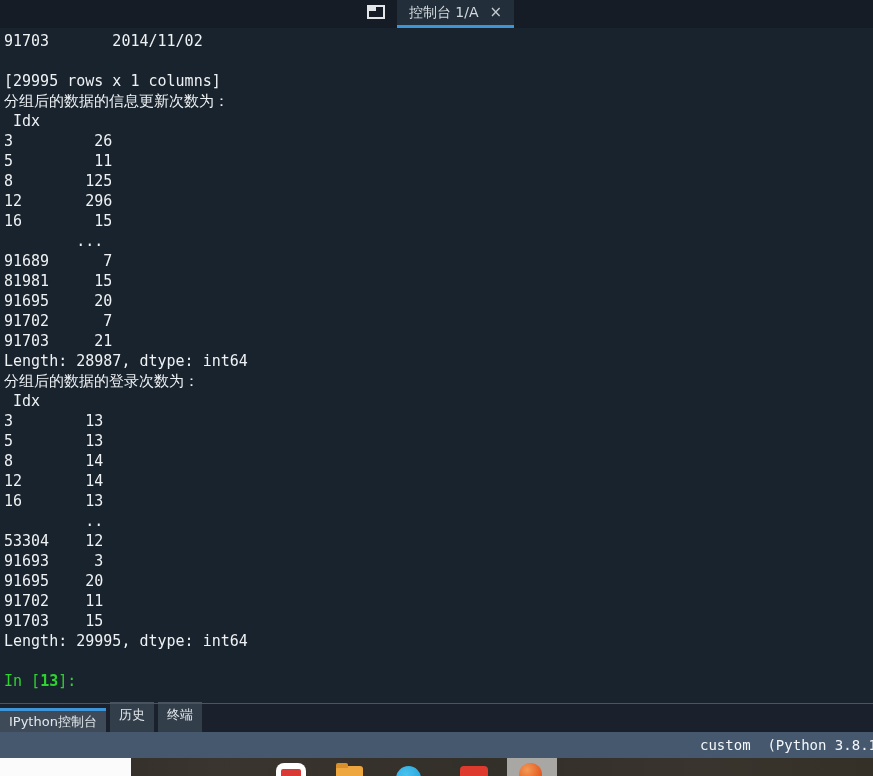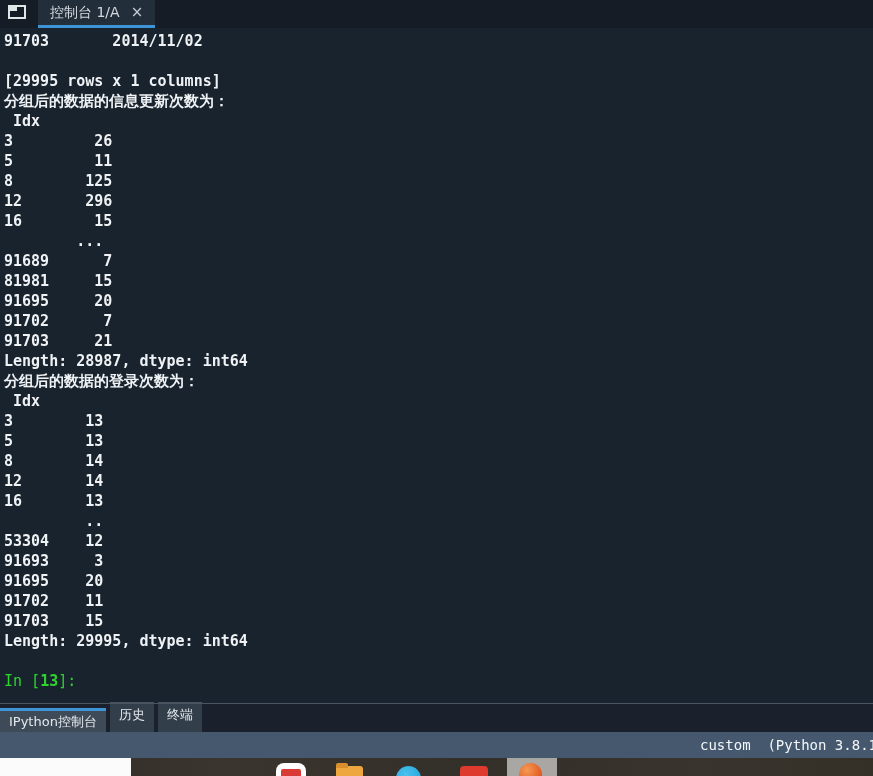--- a/index.html
+++ b/index.html
@@ -6,42 +6,42 @@
   body{
     width:873px;height:776px;overflow:hidden;
     background:#19232d;
     font-family:"DejaVu Sans Mono","Liberation Mono",monospace;
   }
   .screen{position:relative;width:873px;height:776px;}
 
   
   .tabbar{
     position:absolute;top:0;left:0;right:0;height:28px;
-    background:#151c26;display:flex;align-items:stretch;
+    background:#151c26;display:flex;align-items:stretch;justify-content:center;
   }
   .win-icon{display:block;position:relative;width:22px;height:20px;margin:3px 5px 0 7px;flex:none;}
   .win-icon .outline{position:absolute;left:1px;top:2px;width:14px;height:10px;border:2px solid #e2e6e9;}
   .win-icon .fill{position:absolute;left:1px;top:2px;width:9px;height:6px;background:#e2e6e9;}
   .tab{
     margin-left:4px;height:28px;box-sizing:border-box;
     display:flex;align-items:center;gap:11px;padding:0 12px;
     background:#232e3b;border-bottom:3px solid var(--accent);
     color:#d3d9de;font-size:14px;
     font-family:"DejaVu Sans","Liberation Sans",sans-serif;
   }
   .tab .close{font-size:15px;line-height:1;color:#c3cad1;font-family:"DejaVu Sans",sans-serif;}
 
   
   .console{
     position:absolute;top:28px;left:0;width:873px;height:675px;
     background:var(--console-bg);overflow:hidden;
     padding-left:4px;box-sizing:border-box;
     font-size:15px;line-height:20px;color:#eff2f4;
   }
-  .cline{white-space:pre;height:20px;font-weight:bold;}
+  .cline{white-space:pre;height:20px;}
   .cline.clip{margin-top:-17px;}
   .prompt{white-space:pre;color:var(--prompt-green);height:20px;}
   .prompt .b{font-weight:bold;}
 
   
   .pane-tabs{
     position:absolute;top:703px;left:0;right:0;height:29px;box-sizing:border-box;
     background:#1a212c;border-top:1px solid #4a5563;
     display:flex;justify-content:flex-start;align-items:flex-end;gap:4px;
   }

